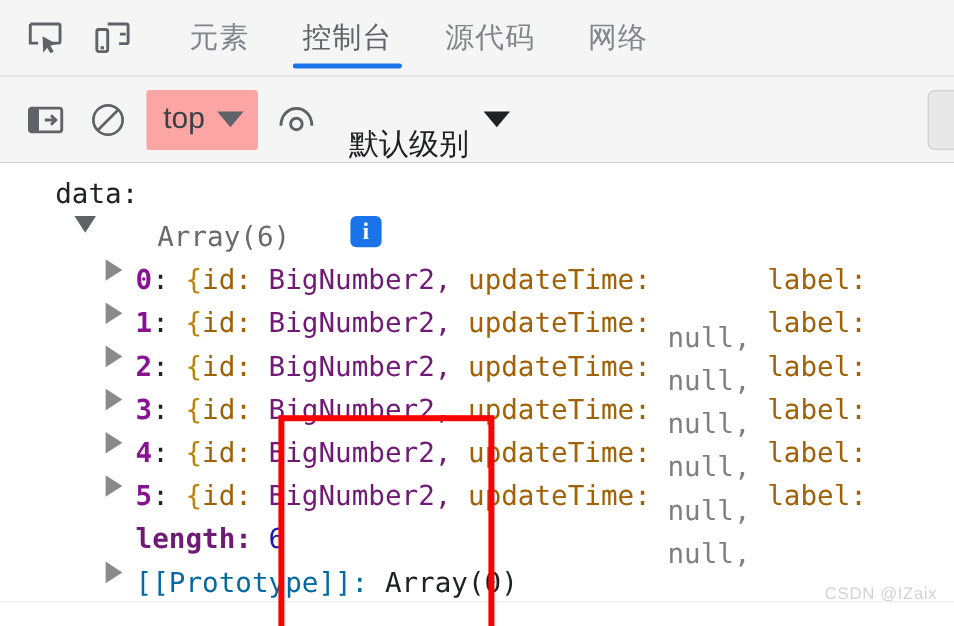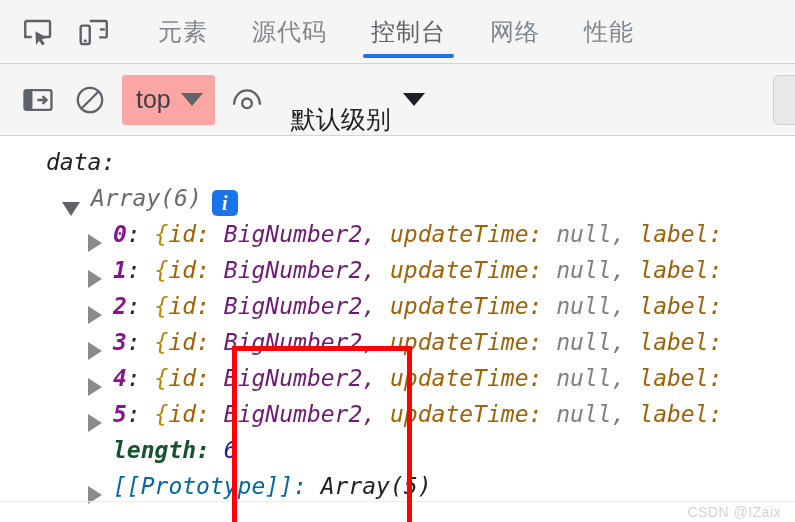--- a/index.html
+++ b/index.html
@@ -18,21 +18,21 @@
     position: relative;
     width: 795px;
     height: 522px;
     background: #ffffff;
   }
 
   
   .tabbar {
     position: relative;
     display: flex;
-    align-items: center;
+    align-items: flex-end;
     height: 64px;
     background: #f5f5f5;
     border-bottom: 1px solid #d4d4d4;
     box-sizing: border-box;
     padding-left: 10px;
   }
   .tb-icon {
     width: 56px;
     height: 64px;
     display: flex;
@@ -172,28 +172,27 @@
     height: 386px;
     background: #ffffff;
     font-family: "DejaVu Sans Mono", "Liberation Mono", monospace;
     font-size: 23px;
     padding-top: 8px;
     box-sizing: border-box;
     overflow: hidden;
   }
   .line {
     display: flex;
-    align-items: flex-end;
+    align-items: flex-start;
     height: 36px;
     white-space: pre;
     line-height: 36px;
-    font-style: italic;
   }
   .ind1 { padding-left: 46px; }
-  .ind2 { padding-left: 62px; }
+  .ind2 { padding-left: 62px; gap: 40px; }
   .ind3 { padding-left: 88px; }
 
   .tri {
     display: inline-block;
     width: 0; height: 0;
     margin-right: 11px;
     flex: 0 0 auto;
   }
   .tri-right {
     border-top: 9px solid transparent;
@@ -206,21 +205,21 @@
     border-top: 14px solid #5f6368;
   }
 
   .t-plain  { color: #202124; }
   .t-prop   { color: #a16207; }
   .t-idx    { color: #881391; font-weight: bold; }
   .t-brace  { color: #b8860b; }
   .t-null   { color: #808080; margin-top: 48px; }
   .t-num    { color: #1a1aa6; }
   .t-proto  { color: #0369a1; }
-  .t-len    { color: #14532d; font-weight: bold; }
+  .t-len    { color: #701a75; font-weight: bold; }
   .t-arr    { color: #6a6a6a; }
   .t-val    { color: #701a75; }
 
   .info-badge {
     display: inline-flex;
     align-items: center;
     justify-content: center;
     width: 26px;
     height: 26px;
     margin-left: 10px;
@@ -244,21 +243,21 @@
     border: 5px solid #ff0000;
     box-sizing: border-box;
     pointer-events: none;
     z-index: 5;
   }
 
   
   .watermark {
     position: absolute;
     right: 14px;
-    bottom: 2px;
+    bottom: 20px;
     font-size: 14px;
     color: #d3d3d3;
     font-family: "Liberation Sans", sans-serif;
     letter-spacing: 0.5px;
   }
   .wm-rule {
     position: absolute;
     left: 0;
     right: 0;
     bottom: 20px;
@@ -287,31 +286,28 @@
         <path d="M9 4.2h11a1 1 0 0 1 1 1v9.6a1 1 0 0 1-1 1h-4.3"></path>
         <path d="M16.2 10.2h3.4"></path>
         <path d="M4.8 18.2h2"></path>
       </svg>
     </div>
 
     <div class="tabs">
       <div class="tab">
         <span>元素</span>
       </div>
-      <div class="tab">
-        <span>源代码</span>
-      </div>
       <div class="tab active">
         <span>控制台</span>
       </div>
       <div class="tab">
-        <span>网络</span>
+        <span>源代码</span>
       </div>
       <div class="tab">
-        <span>性能</span>
+        <span>网络</span>
       </div>
     </div>
   </div>
 
   <div class="toolbar">
 
     <div class="tool-btn">
       <svg width="34" height="34" viewBox="0 0 24 24" fill="none" stroke="#5f6368" stroke-width="1.7">
         <rect x="2.5" y="5" width="19" height="14" rx="1.5"></rect>
         <rect x="2.5" y="5" width="5.6" height="14" rx="1.5" fill="#5f6368" stroke="none"></rect>
@@ -388,21 +384,21 @@
       <span class="tri tri-right"></span>
       <span class="t-idx">5</span><span class="t-plain">: </span><span class="t-brace">{</span><span class="t-prop">id:</span><span class="t-plain"> </span><span class="t-val">BigNumber2,</span><span class="t-plain"> </span><span class="t-prop">updateTime:</span><span class="t-plain"> </span><span class="t-null">null,</span><span class="t-plain"> </span><span class="t-prop">label:</span>
     </div>
 
     <div class="line" style="padding-left:113px">
       <span class="t-len">length:</span><span class="t-plain"> </span><span class="t-num">6</span>
     </div>
 
     <div class="line ind3">
       <span class="tri tri-right"></span>
-      <span class="t-proto">[[Prototype]]:</span><span class="t-plain"> </span><span class="t-plain">Array(5)</span>
+      <span class="t-proto">[[Prototype]]:</span><span class="t-plain"> </span><span class="t-plain">Array(0)</span>
     </div>
 
     <div class="redbox"></div>
 
     <div class="wm-rule"></div>
     <div class="watermark">CSDN @IZaix</div>
   </div>
 
 </div>
 

